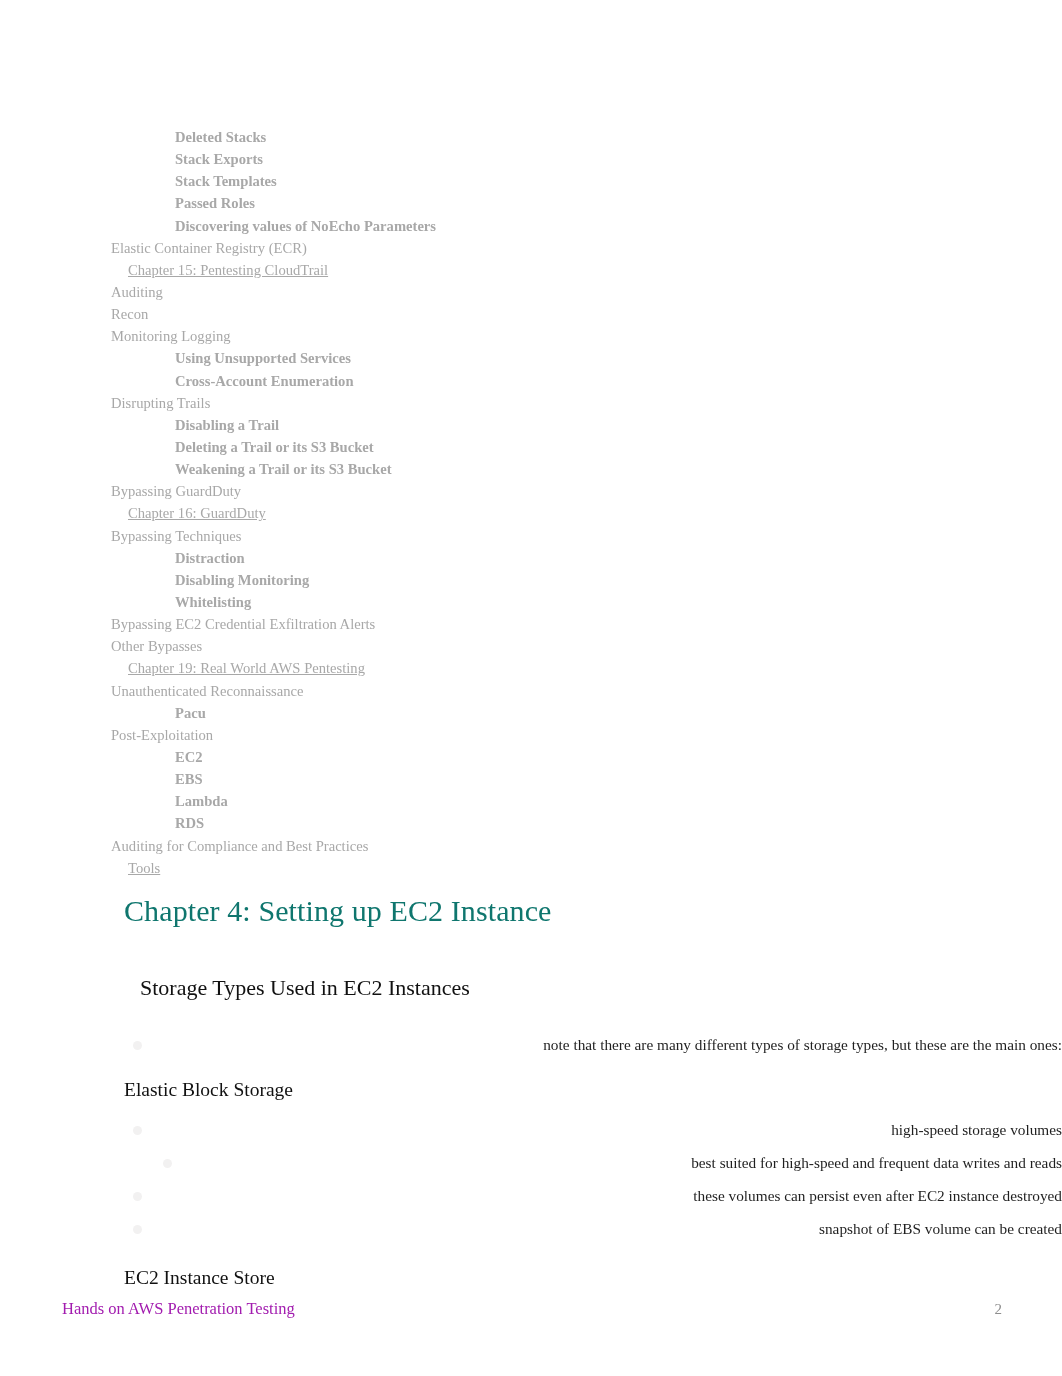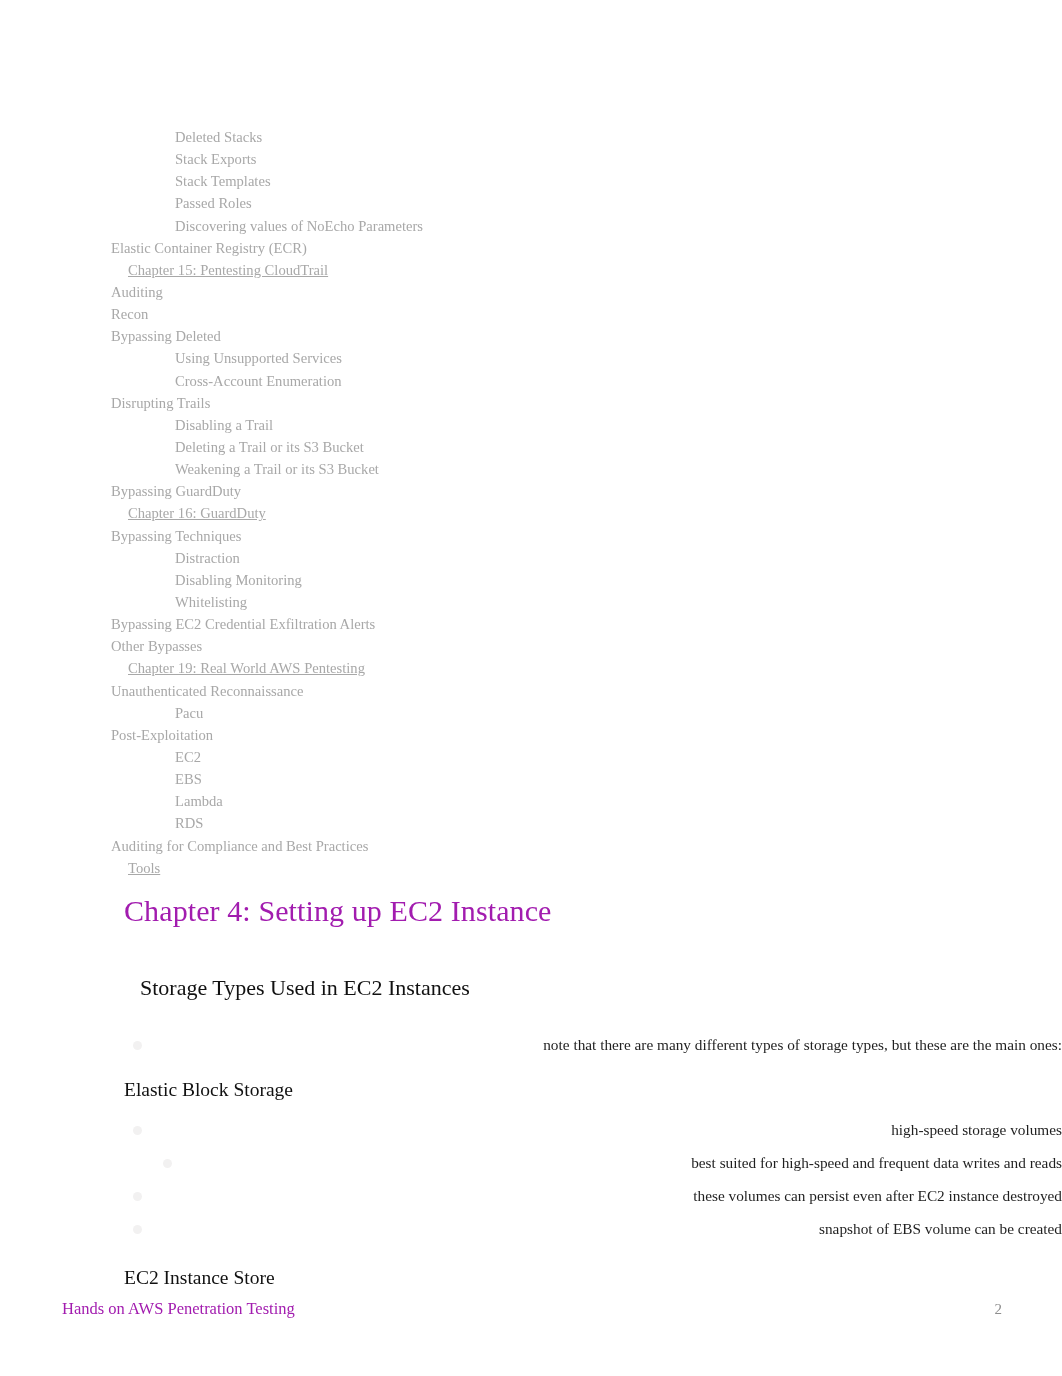--- a/index.html
+++ b/index.html
@@ -31,37 +31,37 @@
   }
   .toc-row {
     height: 22.15px;
     line-height: 22.15px;
     font-size: 14.6px;
     color: #a8a8a8;
     white-space: nowrap;
   }
   .toc-lvl-1 { padding-left: 128px; text-decoration: underline; }
   .toc-lvl-2 { padding-left: 111px; }
-  .toc-lvl-3 { padding-left: 175px; }
+  .toc-lvl-3 { padding-left: 175px; font-weight: bold; }
 
   
   .content {
     position: absolute;
     left: 0;
     top: 890px;
     width: 100%;
   }
 
   h1.doc-h1 {
     margin: 0;
     padding: 0 0 0 124px;
     font-size: 30px;
     font-weight: normal;
     line-height: 42px;
-    color: #a21caf;
+    color: #0f766e;
     letter-spacing: 0.1px;
   }
 
   h2.doc-h2 {
     margin: 16px;
     padding: 0 0 0 124px;
     font-size: 22px;
     font-weight: normal;
     line-height: 32px;
     color: #111111;
@@ -140,21 +140,21 @@
   <div class="toc" id="toc-container">
       <div class="toc-row toc-lvl-3"><span>Deleted Stacks</span></div>
       <div class="toc-row toc-lvl-3"><span>Stack Exports</span></div>
       <div class="toc-row toc-lvl-3"><span>Stack Templates</span></div>
       <div class="toc-row toc-lvl-3"><span>Passed Roles</span></div>
       <div class="toc-row toc-lvl-3"><span>Discovering values of NoEcho Parameters</span></div>
       <div class="toc-row toc-lvl-2"><span>Elastic Container Registry (ECR)</span></div>
       <div class="toc-row toc-lvl-1"><span>Chapter 15: Pentesting CloudTrail</span></div>
       <div class="toc-row toc-lvl-2"><span>Auditing</span></div>
       <div class="toc-row toc-lvl-2"><span>Recon</span></div>
-      <div class="toc-row toc-lvl-2"><span>Bypassing Deleted</span></div>
+      <div class="toc-row toc-lvl-2"><span>Monitoring Logging</span></div>
       <div class="toc-row toc-lvl-3"><span>Using Unsupported Services</span></div>
       <div class="toc-row toc-lvl-3"><span>Cross-Account Enumeration</span></div>
       <div class="toc-row toc-lvl-2"><span>Disrupting Trails</span></div>
       <div class="toc-row toc-lvl-3"><span>Disabling a Trail</span></div>
       <div class="toc-row toc-lvl-3"><span>Deleting a Trail or its S3 Bucket</span></div>
       <div class="toc-row toc-lvl-3"><span>Weakening a Trail or its S3 Bucket</span></div>
       <div class="toc-row toc-lvl-2"><span>Bypassing GuardDuty</span></div>
       <div class="toc-row toc-lvl-1"><span>Chapter 16: GuardDuty</span></div>
       <div class="toc-row toc-lvl-2"><span>Bypassing Techniques</span></div>
       <div class="toc-row toc-lvl-3"><span>Distraction</span></div>

